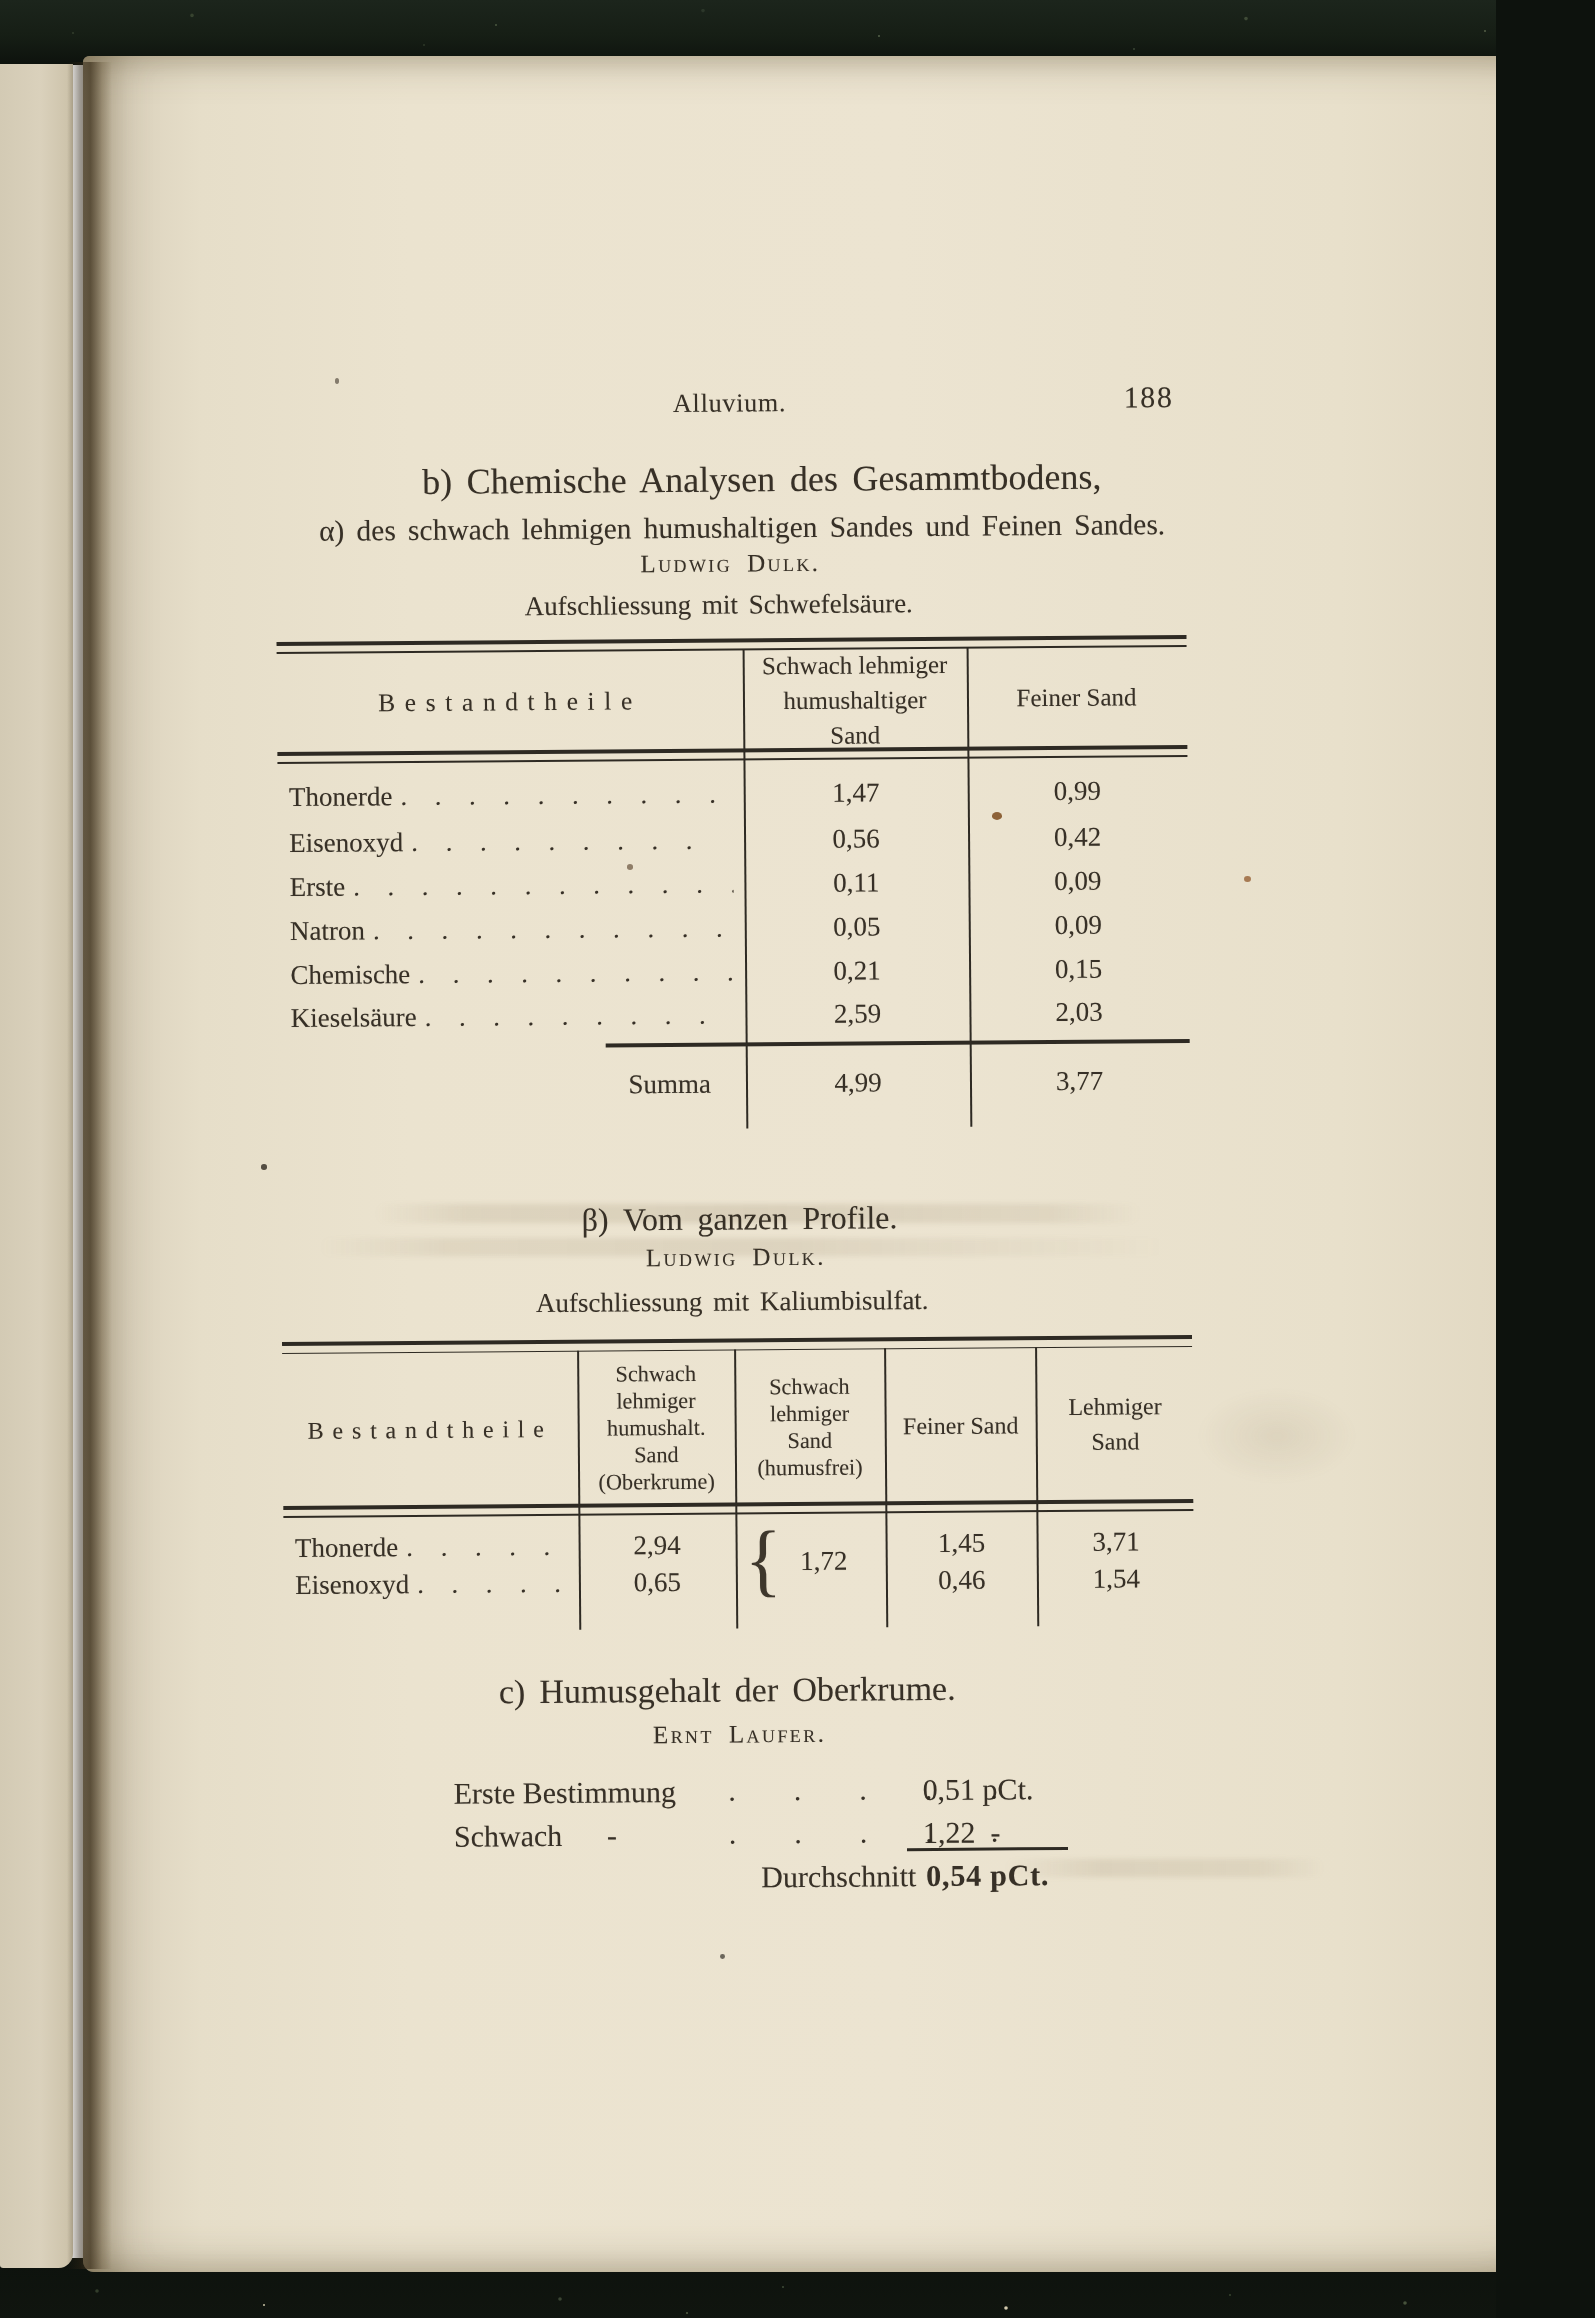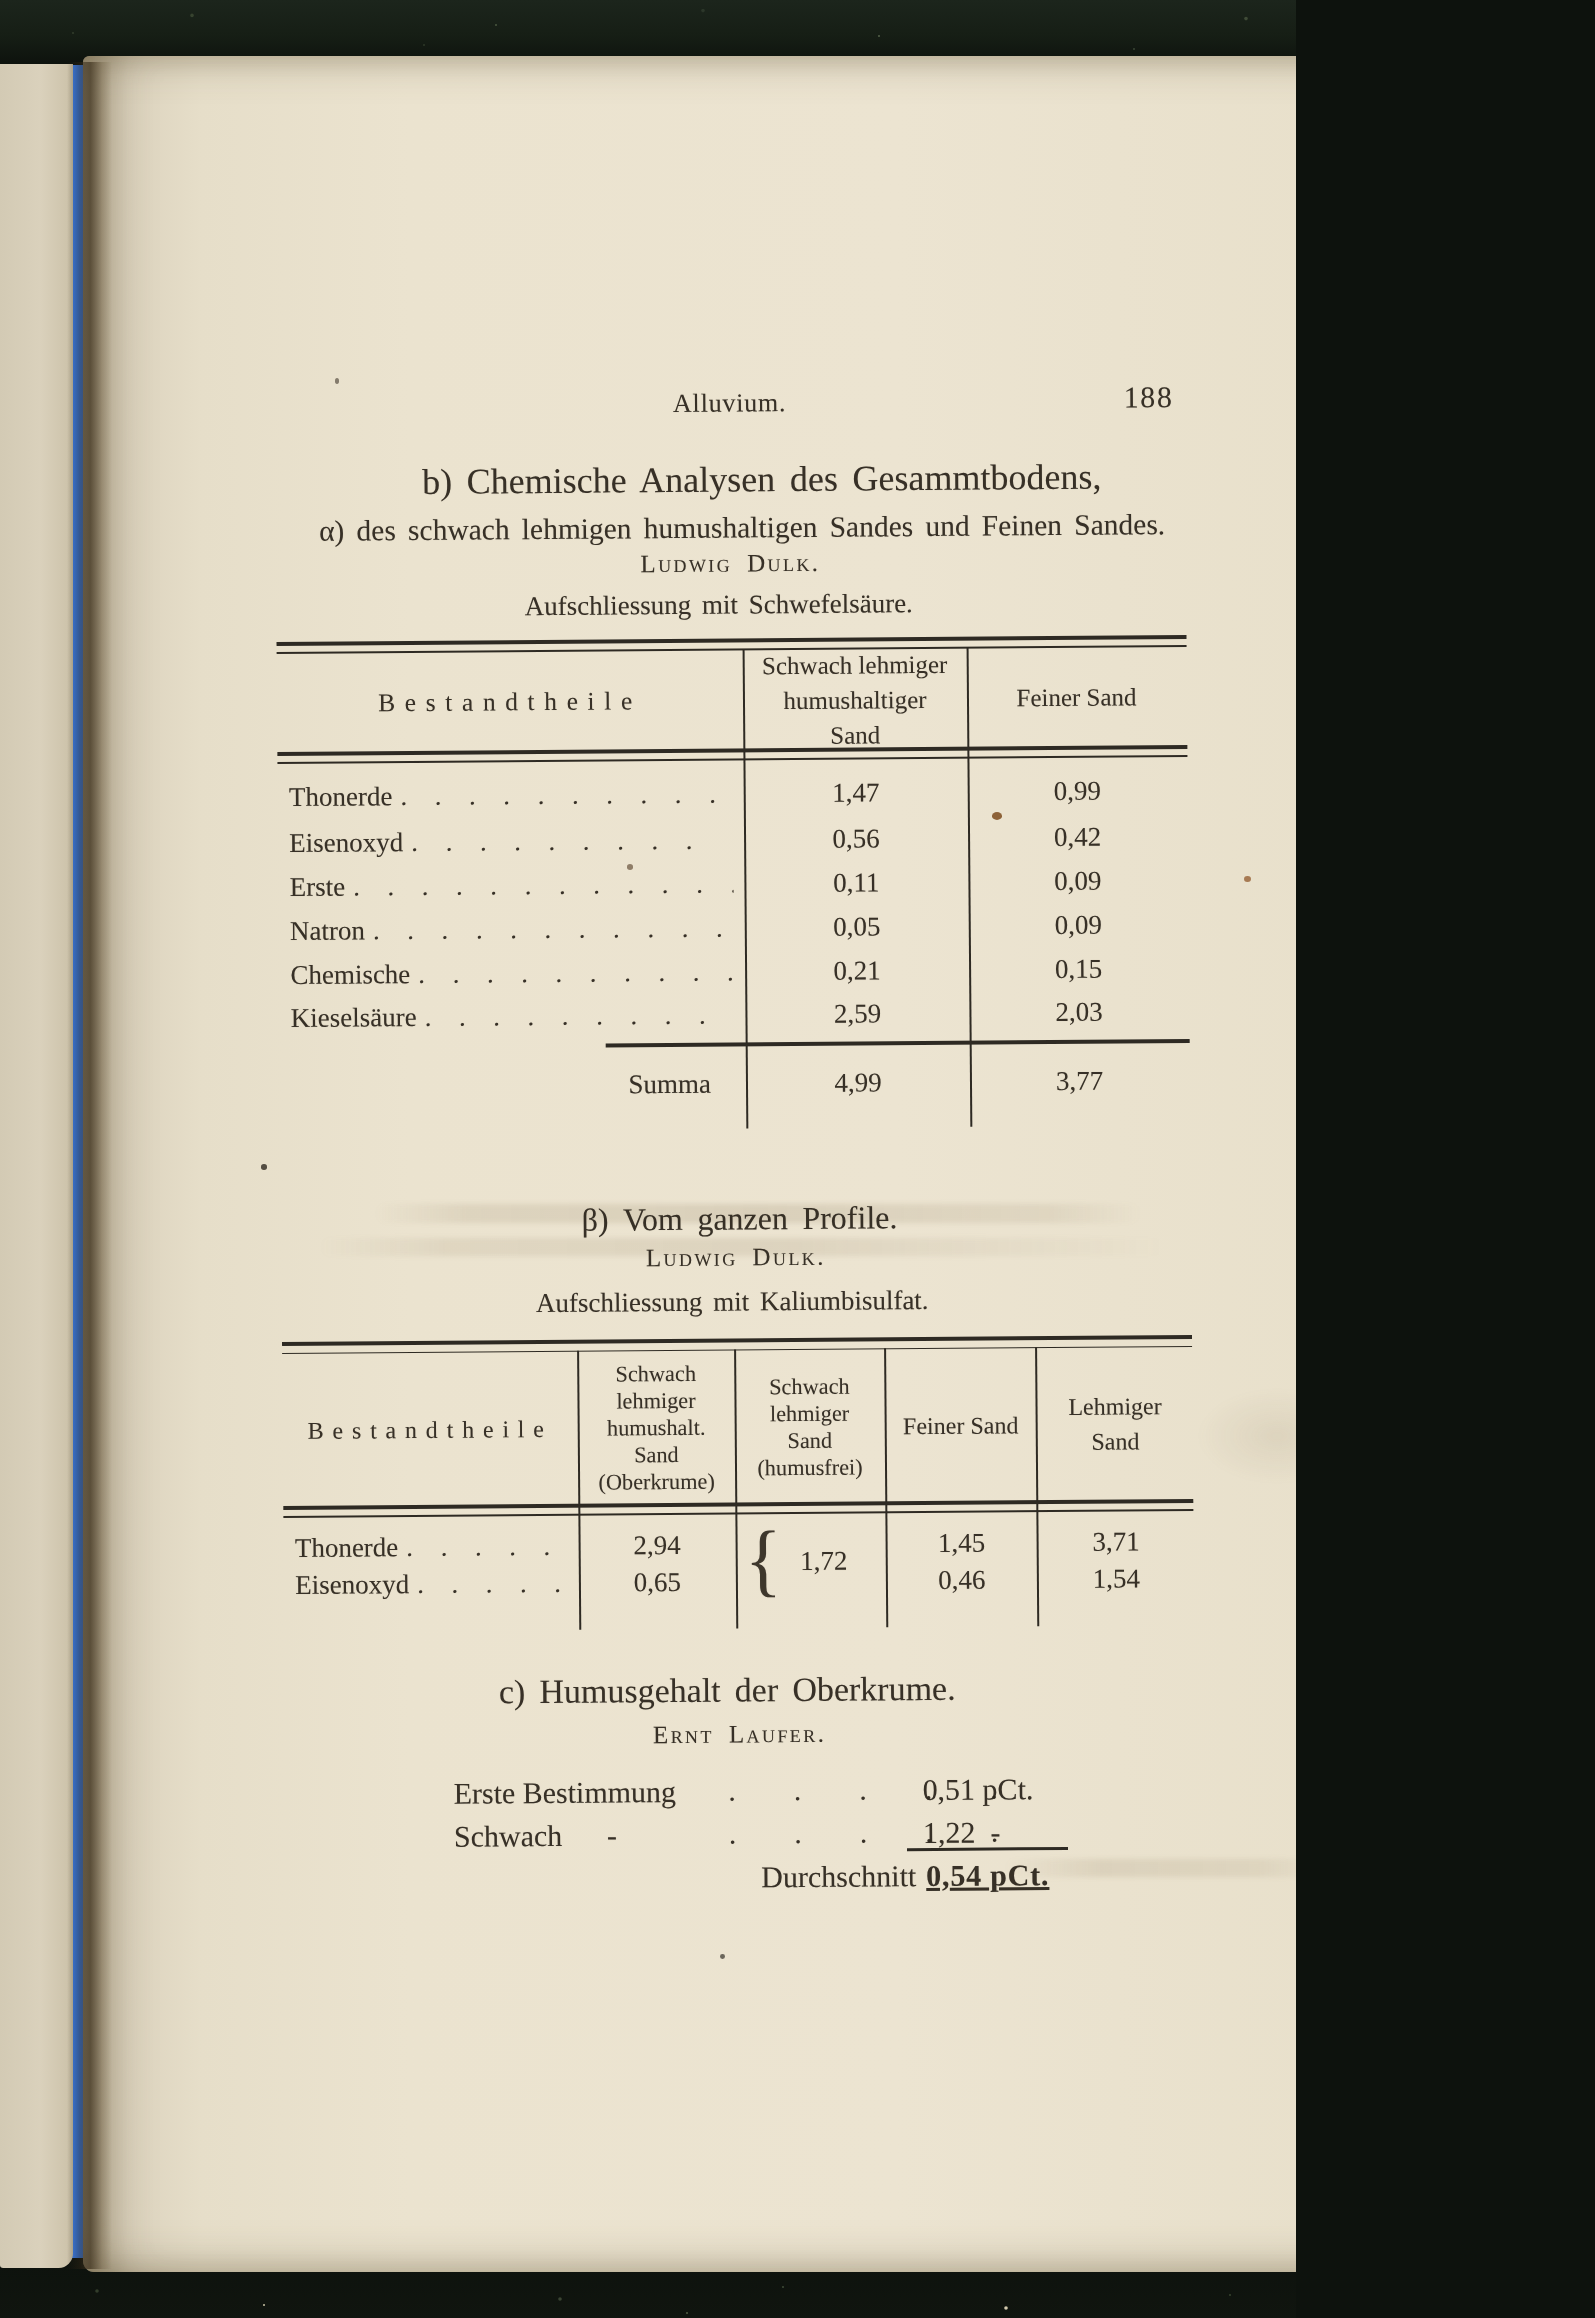--- a/index.html
+++ b/index.html
@@ -1,16 +1,16 @@
 <!DOCTYPE html>
 <html style="font-size:12.8px"><head>
 <meta charset="utf-8">
 <style>
   html,body{margin:0;padding:0;background:#0d120d;}
-  #scan{position:relative;width:1296px;height:2319px;background:#3b82f6;overflow:hidden;
+  #scan{position:relative;width:1496px;height:2319px;background:#ffffff;overflow:hidden;
         font-family:"Liberation Serif","DejaVu Serif",serif;color:#2f2a22;}
   
   .band-top{position:absolute;left:0;top:0;width:1596px;height:65px;
     background:linear-gradient(180deg,#1c251c 0%,#161e15 55%,#0d120d 100%);}
   .band-bottom{position:absolute;left:0;top:2258px;width:1596px;height:61px;
     background:linear-gradient(0deg,#10150f 0%,#0d120d 100%);}
   .speck{position:absolute;width:2.4px;height:2.4px;border-radius:50%;}
   #speck-top{left:0;top:0;background:transparent;
     box-shadow:191px 14.4px 0 0.8px #37432f,495px 24px 0 0 #4a5740,702px 9.6px 0 0.8px #2c372a,
       878px 35px 0 0 #55624a,989px 96px 0 0.8px #d9d2b6,1133px 48px 0 0 #3a4634,
@@ -113,21 +113,21 @@
   .c-title{left:239px;top:1671px;width:965px;font-size:34px;word-spacing:5.6px;}
   .c-author{left:255px;top:1720px;width:957px;}
   .c-line{position:absolute;left:0;top:0;width:1596px;height:41px;line-height:41px;font-size:30px;}
   .c-line span{position:absolute;}
   .cl-label{left:447px;}
   .cl-dash{left:600px;}
   .cl-dots{left:722px;letter-spacing:25.5px;font-size:29px;}
   .cl-value{left:916px;white-space:pre;}
   #c-rule{left:900px;top:1849px;width:161px;height:3.2px;}
   .cl-rlabel{left:686px;width:223px;text-align:right;}
-  .result-value{left:919px;font-weight:700;letter-spacing:0.8px;white-space:pre;text-decoration:underline;}
+  .result-value{left:919px;font-weight:700;letter-spacing:0.8px;white-space:pre;}
 </style>
 </head>
 <body>
 
 <div id="scan">
   <div class="band-top"></div>
   <div class="band-bottom"></div>
   <div class="speck" id="speck-top"></div>
   <div class="speck" id="speck-bottom"></div>
 

